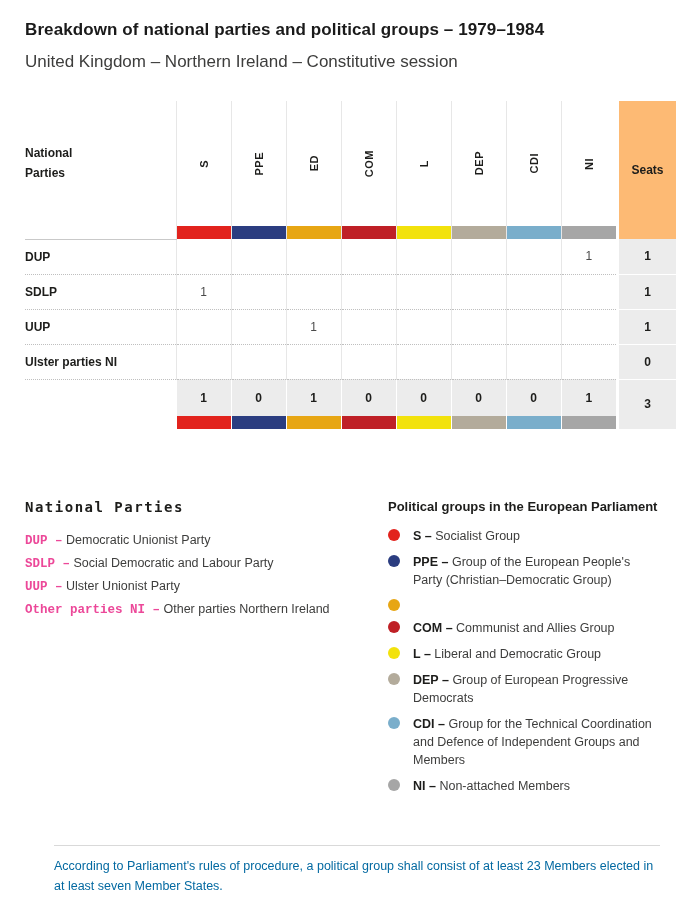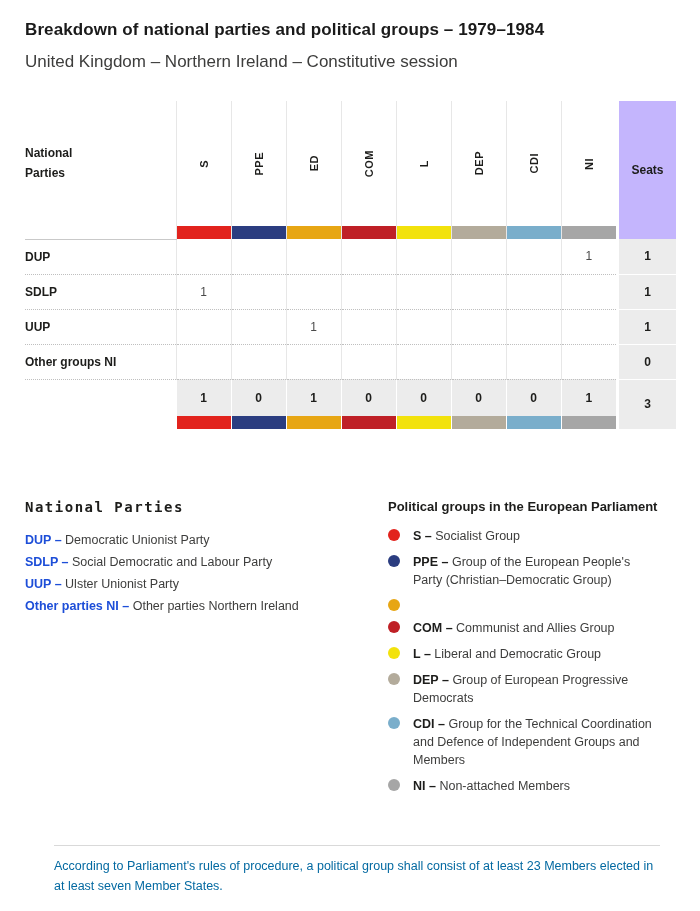--- a/index.html
+++ b/index.html
@@ -28,21 +28,21 @@
   .np { font-size: 12px; font-weight: bold; line-height: 20px; width: 70px; padding-bottom: 14px; }
   td.hg { border-left: 1px solid #e7e7e7; vertical-align: bottom; }
   .hwrap { display: flex; flex-direction: column; height: 138px; }
   .hcenter { flex: 1; display: flex; align-items: center; justify-content: center; }
   .vlabel {
     writing-mode: vertical-rl; transform: rotate(180deg);
     font-size: 11px; font-weight: bold; letter-spacing: 0.5px; color: #1d1d1b;
   }
   .bar { height: 13px; width: 100%; }
   td.sp { background: #ffffff; }
-  td.hseats { background: #c4b5fd; vertical-align: bottom; text-align: center;
+  td.hseats { background: #fdba74; vertical-align: bottom; text-align: center;
               font-size: 12px; font-weight: bold; padding-bottom: 13px; }
 
   tr.brow td { height: 35px; }
   td.plabel { font-size: 12px; font-weight: bold; border-bottom: 1px dotted #bfbfbf; }
   td.val { font-size: 12px; color: #4a4a4a; text-align: center;
            border-left: 1px solid #e7e7e7; border-bottom: 1px dotted #bfbfbf; }
   td.seats { background: #ececec; text-align: center; font-size: 12px; font-weight: bold;
              border-bottom: 1px solid #ffffff; }
 
   tr.trow td { height: 37px; }
@@ -55,21 +55,21 @@
   td.barcell .bar { height: 13px; }
 
   
   .legend { display: flex; margin-top: 70px; }
   .legend-left { width: 363px; flex: 0 0 363px; }
   .legend-left h3 {
     font-family: "DejaVu Sans Mono", monospace; font-size: 14px; font-weight: bold;
     letter-spacing: 1.5px; color: #1d1d1b; margin-bottom: 14px;
   }
   .lp-item { font-size: 12.5px; color: #3d3d3c; line-height: 22px; }
-  .lp-item b { color: #1d4ed8; }
+  .lp-item b { color: #ec4899; font-family: Liberation Mono, monospace; }
   .legend-right { flex: 1; }
   .legend-right h4 { font-size: 13px; font-weight: bold; color: #1d1d1b; margin-bottom: 13px; }
   .lg-item { display: flex; align-items: flex-start; margin-bottom: 8px; }
   .dot { width: 12px; height: 12px; border-radius: 50%; flex: 0 0 12px; margin-top: 2px; margin-right: 13px; }
   .lg-text { font-size: 12.5px; color: #3d3d3c; line-height: 18px; }
   .lg-text b { color: #1d1d1b; }
 
   
   .note { border-top: 1px solid #d9d9d9; margin-top: 42px; padding-top: 10px;
           font-size: 12.5px; color: #0369a1; line-height: 20px; max-width: 651px; margin-left: 29px; }
@@ -206,21 +206,21 @@
       <td class="val"></td>
       <td class="val"></td>
       <td class="val"></td>
       <td class="val"></td>
       <td class="val"></td>
       <td class="sp"></td>
       <td class="seats">1</td>
     </tr>
 
     <tr class="brow">
-      <td class="plabel">Other groups NI</td>
+      <td class="plabel">Ulster parties NI</td>
       <td class="val"></td>
       <td class="val"></td>
       <td class="val"></td>
       <td class="val"></td>
       <td class="val"></td>
       <td class="val"></td>
       <td class="val"></td>
       <td class="val"></td>
       <td class="sp"></td>
       <td class="seats">0</td>

